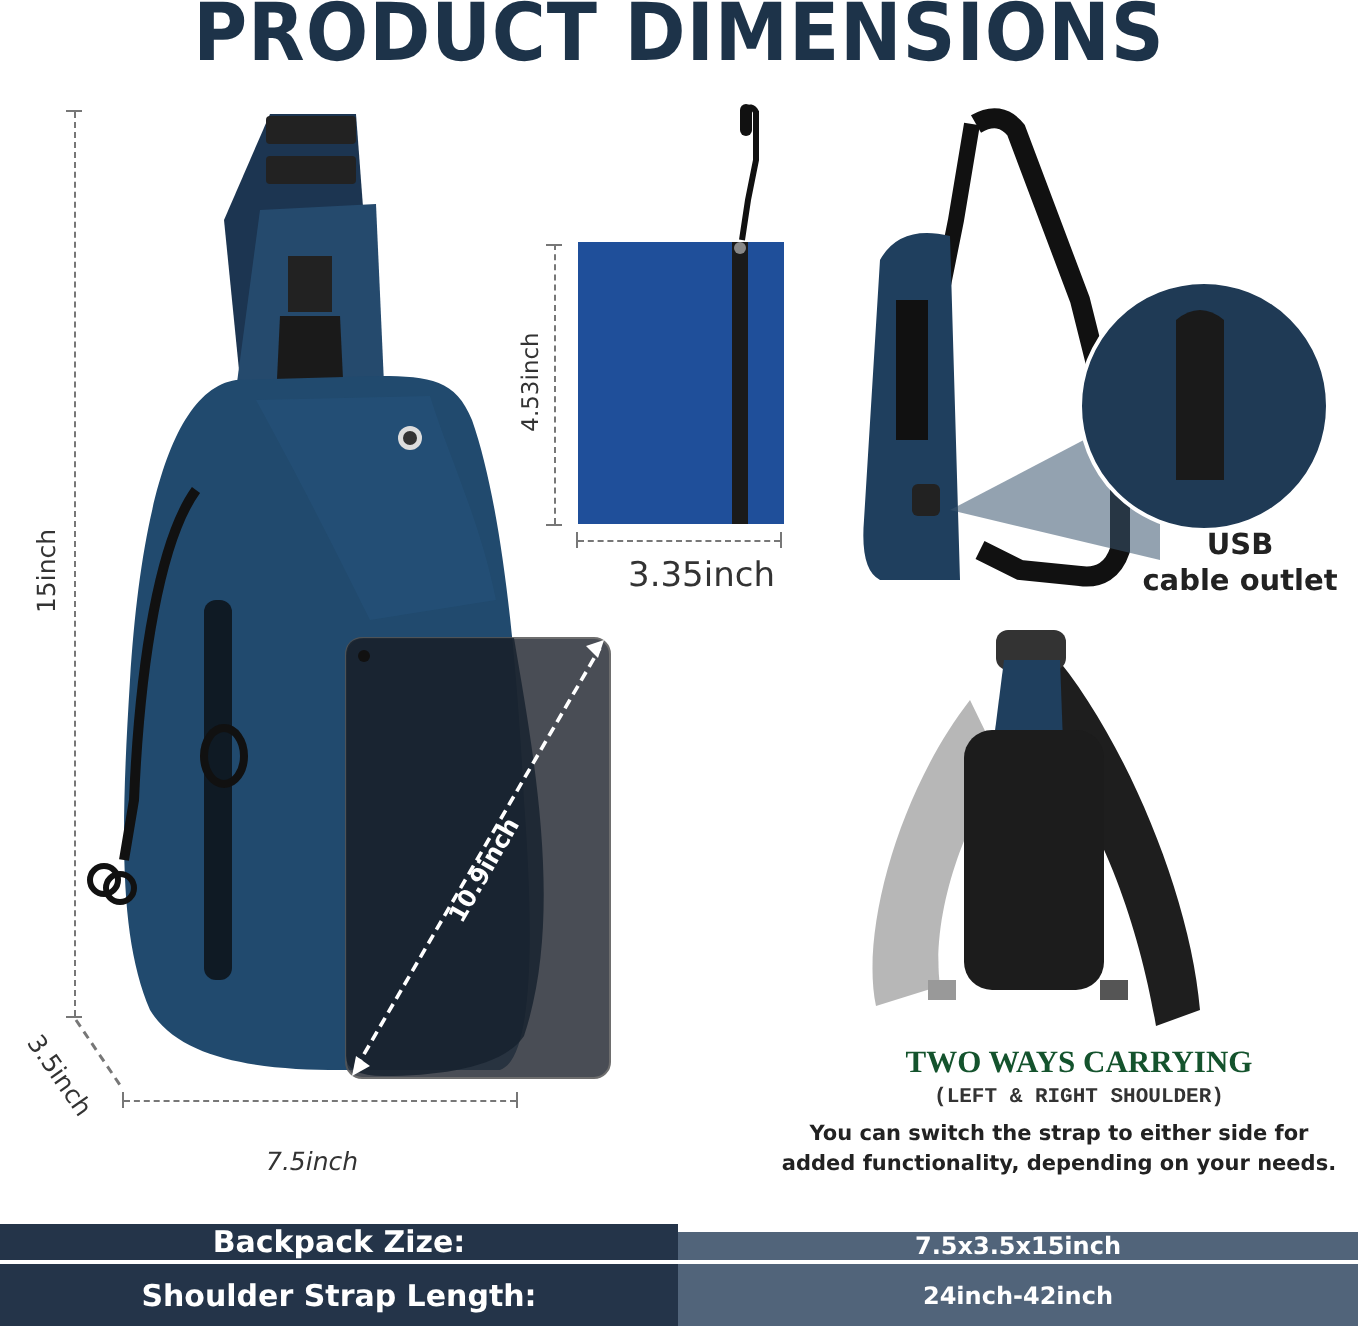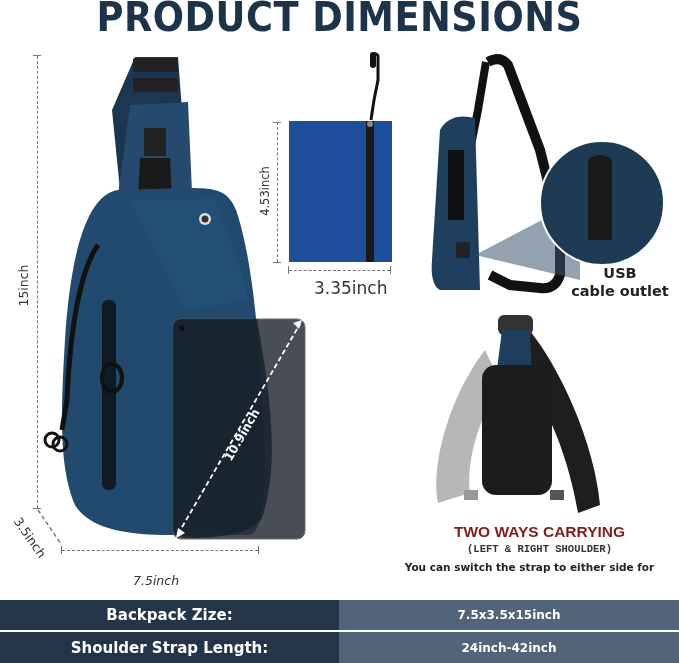--- a/index.html
+++ b/index.html
@@ -4,21 +4,21 @@
 <style>
   html, body { margin:0; padding:0; background:#fff; }
   body { width:679px; height:663px; position:relative; overflow:hidden; font-family:"Liberation Sans", sans-serif; }
   .title { position:absolute; left:0; top:-6px; width:679px; text-align:center; font-family:"DejaVu Sans", sans-serif; font-weight:bold; font-size:40px; color:#1d3349; letter-spacing:0.5px; transform:scaleX(0.92); transform-origin:center; }
   .abs { position:absolute; }
   .dim-label { position:absolute; font-family:"DejaVu Sans", sans-serif; font-size:12.5px; color:#333; white-space:nowrap; }
   .dline-v { position:absolute; width:0; border-left:1.5px dashed #777; }
   .dline-h { position:absolute; height:0; border-top:1.5px dashed #777; }
   .tick-h { position:absolute; width:8px; height:0; border-top:1.5px solid #777; }
   .tick-v { position:absolute; width:0; height:8px; border-left:1.5px solid #777; }
-  .caption-title { position:absolute; left:400px; top:523px; width:279px; text-align:center; font-family:Liberation Sans, sans-serif; font-weight:bold; font-size:15.5px; color:#7f1d1d; }
+  .caption-title { position:absolute; left:400px; top:523px; width:279px; text-align:center; font-family:Liberation Serif, serif; font-weight:bold; font-size:15.5px; color:#14532d; }
   .caption-sub { position:absolute; left:400px; top:543px; width:279px; text-align:center; font-family:Liberation Mono, monospace; font-weight:bold; font-size:10.5px; color:#333; }
   .caption-body { position:absolute; left:380px; top:560px; width:299px; text-align:center; font-family:"DejaVu Sans", sans-serif; font-size:10.5px; color:#222; line-height:15px; font-weight:bold; }
   .usb-label { position:absolute; left:565px; top:264px; width:110px; text-align:center; font-family:"DejaVu Sans", sans-serif; font-weight:bold; font-size:14.5px; color:#222; line-height:18px; }
   .spec-row { position:absolute; left:0; width:679px; display:flex; }
   .spec-key { width:339px; background:#243449; color:#fff; text-align:center; font-family:"DejaVu Sans", sans-serif; font-weight:bold; font-size:15px; display:flex; align-items:center; justify-content:center; }
   .spec-val { flex:1; background:#51647a; color:#fff; text-align:center; font-family:"DejaVu Sans", sans-serif; font-weight:bold; font-size:12px; display:flex; align-items:center; justify-content:center; }
 </style>
 </head>
 <body>
 
@@ -124,22 +124,23 @@
     <rect x="72" y="60" width="70" height="130" rx="14" fill="#1c1c1c"></rect>
     <rect x="54" y="185" width="14" height="10" fill="#999"></rect>
     <rect x="140" y="185" width="14" height="10" fill="#555"></rect>
   </svg>
 </div>
 
 <div class="caption-title">TWO WAYS CARRYING</div>
 <div class="caption-sub">(LEFT &amp; RIGHT SHOULDER)</div>
 <div class="caption-body">
   <div>You can switch the strap to either side for</div>
+  <div>added functionality, depending on your needs.</div>
 </div>
 
-<div class="spec-row" style="top:600px;height:30px;">
+<div class="spec-row" style="top:600px;height:30px;align-items:flex-end;">
   <div class="spec-key">Backpack Zize:</div>
   <div class="spec-val">7.5x3.5x15inch</div>
 </div>
 <div class="spec-row" style="top:632px;height:31px;">
   <div class="spec-key">Shoulder Strap Length:</div>
   <div class="spec-val">24inch-42inch</div>
 </div>
 
 </body></html>

